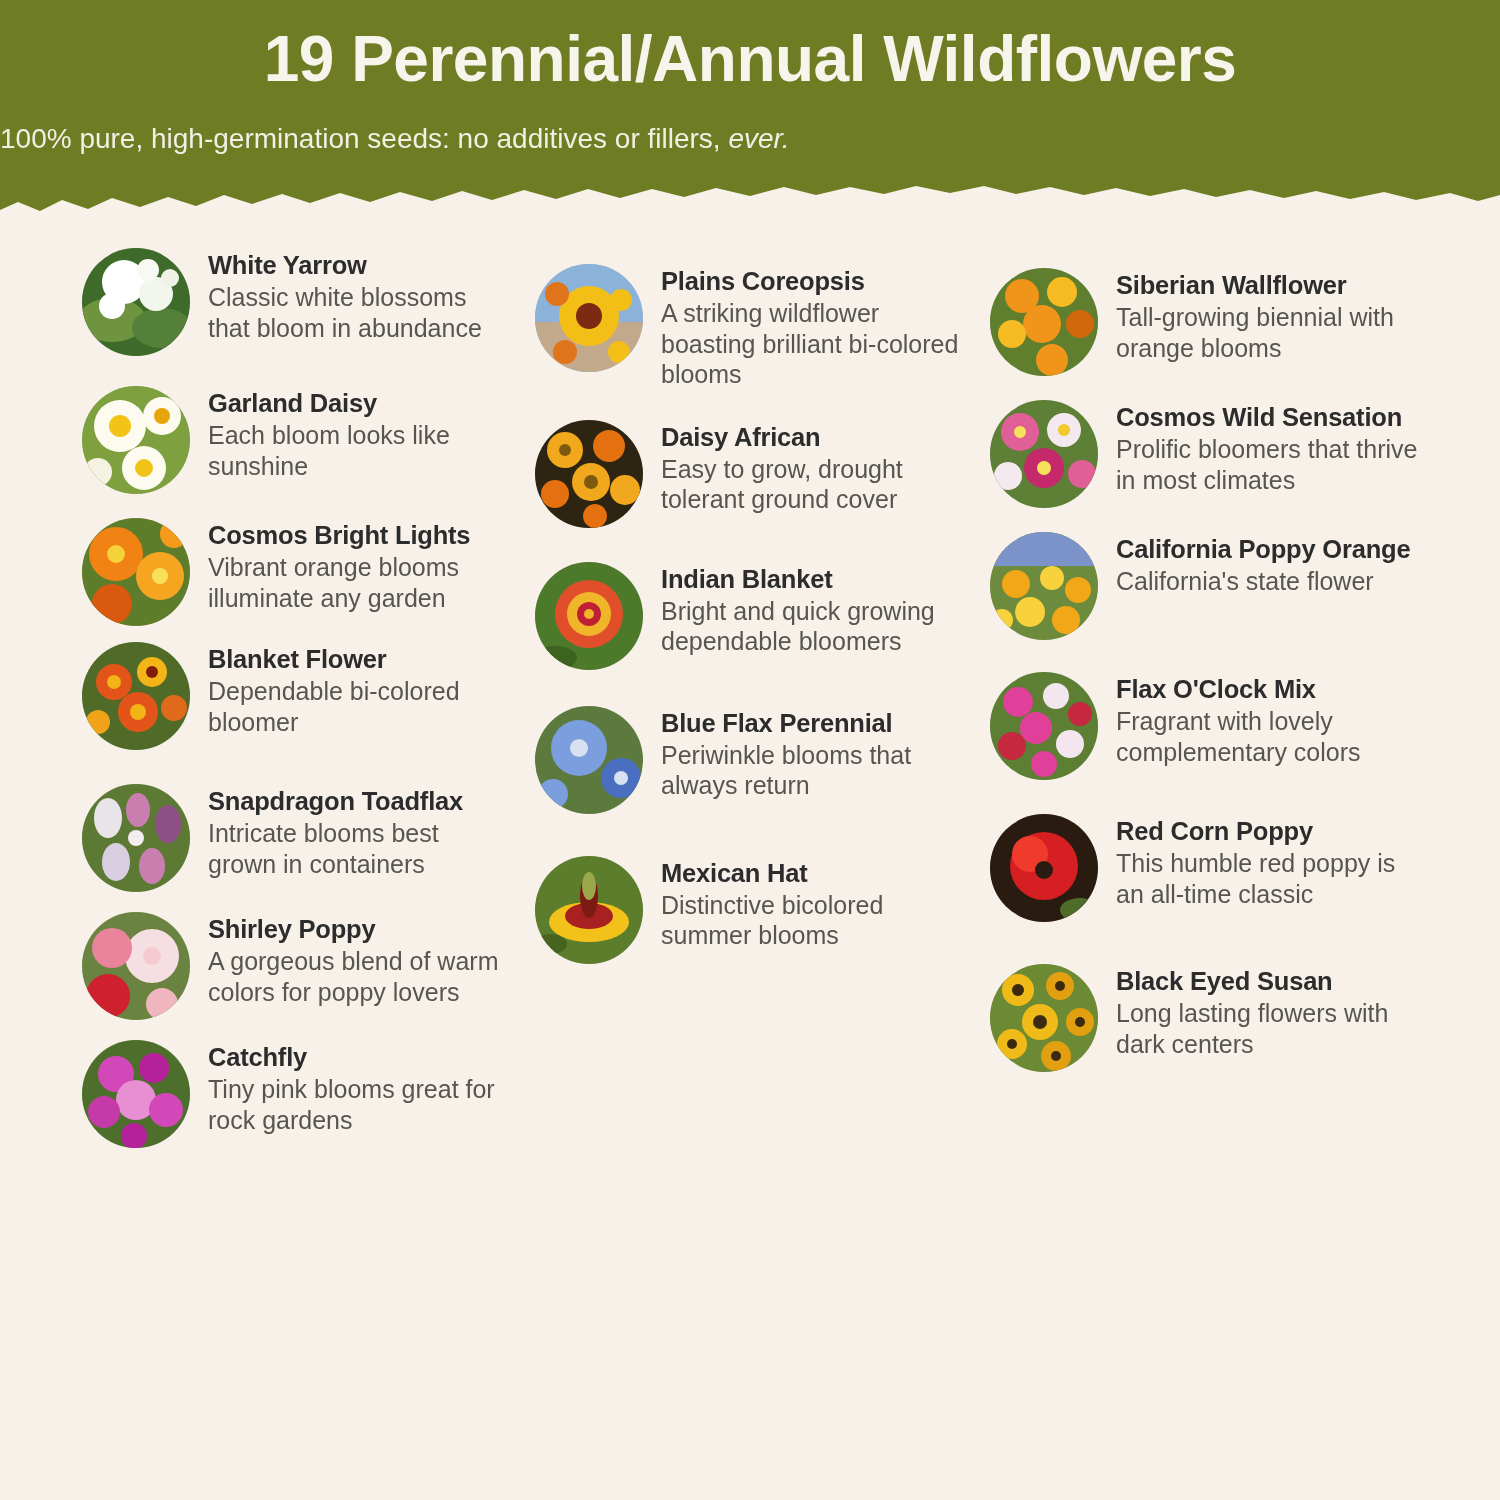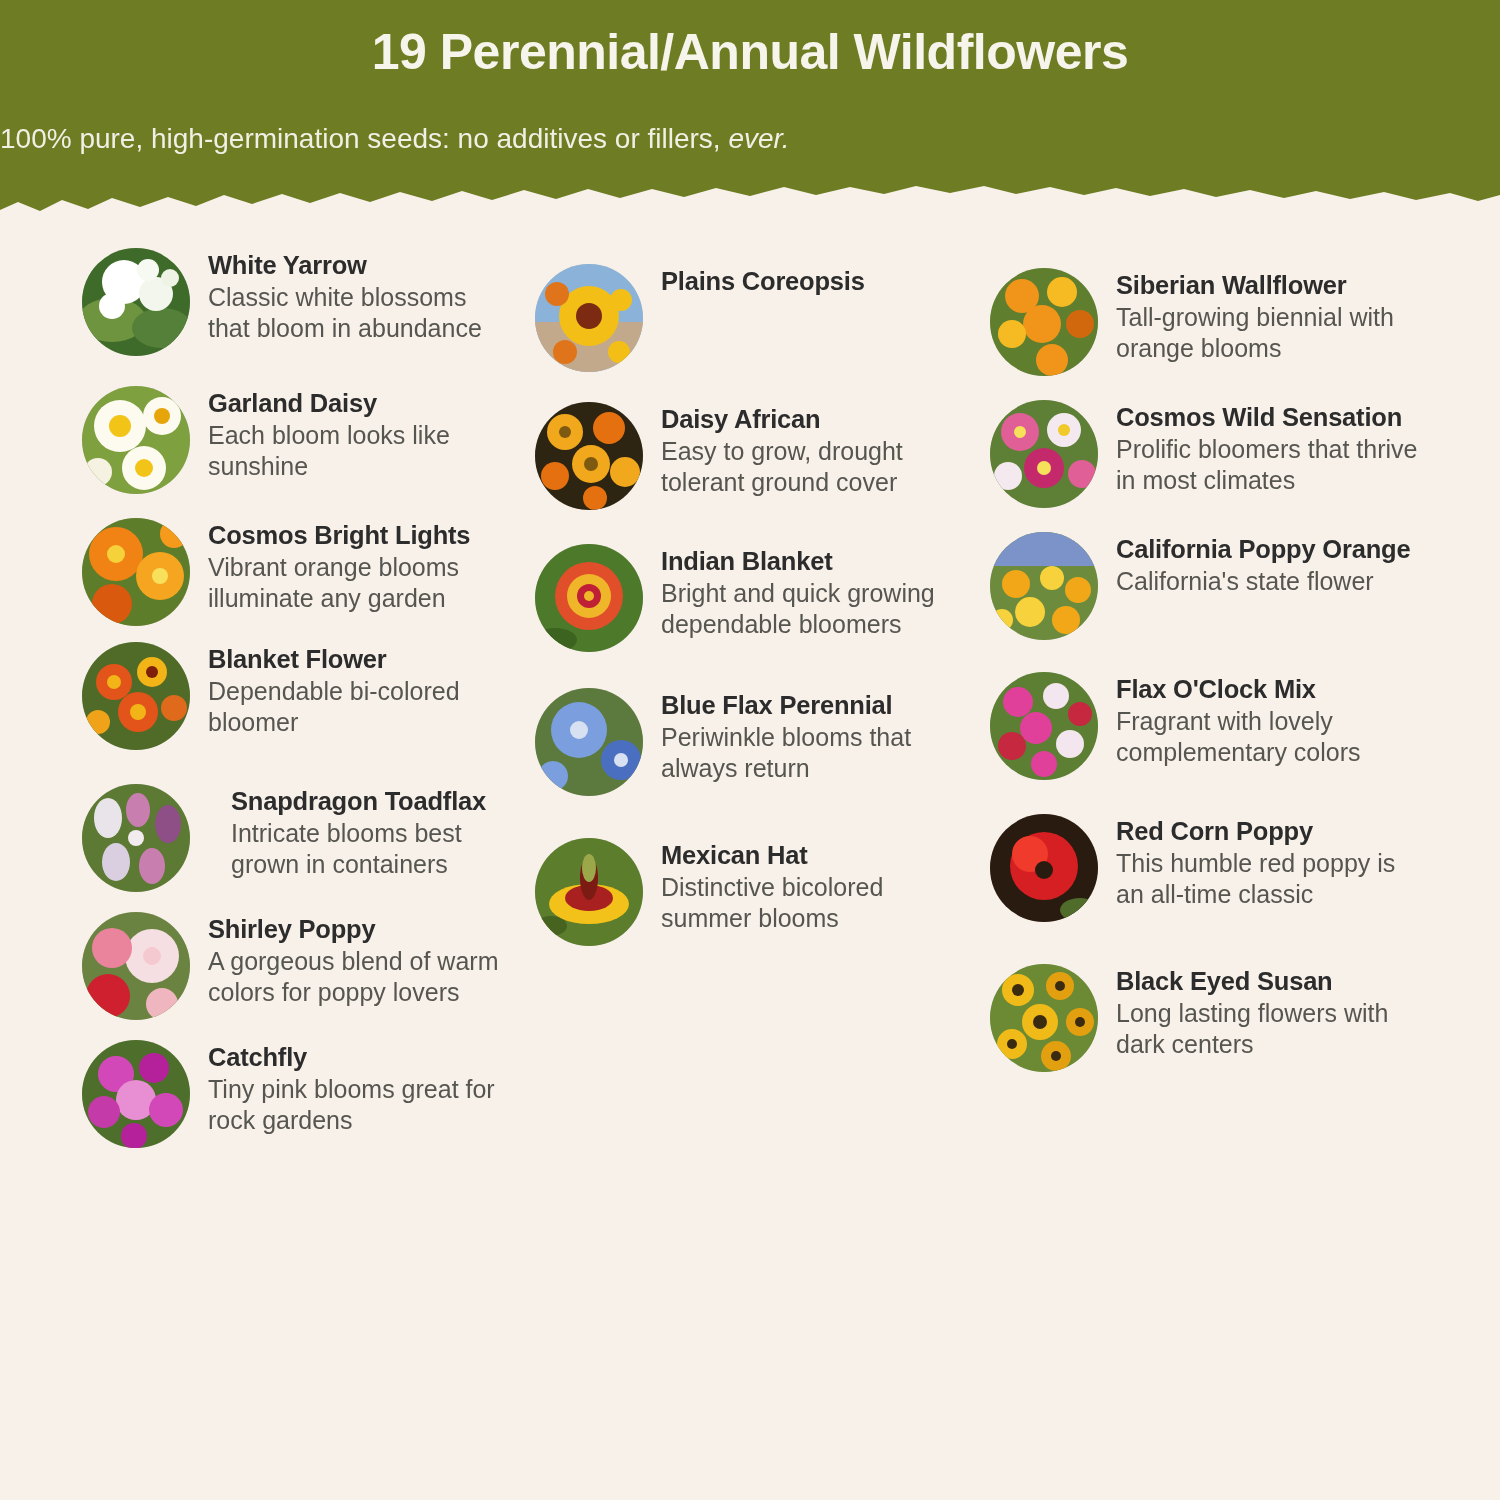--- a/index.html
+++ b/index.html
@@ -28,21 +28,21 @@
     background: #6e7c23;
     overflow: hidden;
   }
   .header-title {
     position: absolute;
     top: 26px;
     left: 0;
     width: 1500px;
     text-align: center;
     color: #f7f4ec;
-    font-size: 50px;
+    font-size: 64px;
     font-weight: bold;
     letter-spacing: -0.5px;
     line-height: 1.05;
   }
   .header-sub {
     position: absolute;
     top: 122px;
     left: 0;
     width: 1500px;
     color: #f2efe4;
@@ -204,21 +204,21 @@
               <circle cx="92" cy="66" r="13" fill="#e06a1c"></circle>
               <circle cx="16" cy="80" r="12" fill="#f0a318"></circle>
             </svg>
         </div>
         <div class="txt">
           <div class="name">Blanket Flower</div>
           <div class="desc">Dependable bi-colored bloomer</div>
         </div>
       </div>
 
-      <div class="item" style="margin-top:34px;gap:23px;">
+      <div class="item" style="margin-top:34px;">
         <div class="thumb">
           <svg viewBox="0 0 108 108">
               <rect width="108" height="108" fill="#5d7a34"></rect>
               <ellipse cx="26" cy="34" rx="14" ry="20" fill="#e9e3ea"></ellipse>
               <ellipse cx="56" cy="26" rx="12" ry="17" fill="#c87fb0"></ellipse>
               <ellipse cx="86" cy="40" rx="13" ry="19" fill="#8e4f86"></ellipse>
               <ellipse cx="34" cy="78" rx="14" ry="19" fill="#d9cfe0"></ellipse>
               <ellipse cx="70" cy="82" rx="13" ry="18" fill="#c87fb0"></ellipse>
               <circle cx="54" cy="54" r="8" fill="#f2ecef"></circle>
             </svg>
@@ -277,20 +277,21 @@
               <circle cx="54" cy="52" r="30" fill="#f3bf16"></circle>
               <circle cx="54" cy="52" r="13" fill="#7c2a12"></circle>
               <circle cx="22" cy="30" r="12" fill="#e0741a"></circle>
               <circle cx="86" cy="36" r="11" fill="#f3bf16"></circle>
               <circle cx="30" cy="88" r="12" fill="#e0741a"></circle>
               <circle cx="84" cy="88" r="11" fill="#f3bf16"></circle>
             </svg>
         </div>
         <div class="txt">
           <div class="name">Plains Coreopsis</div>
+          <div class="desc">A striking wildflower boasting brilliant bi-colored blooms</div>
         </div>
       </div>
 
       <div class="item" style="margin-top:30px;">
         <div class="thumb">
           <svg viewBox="0 0 108 108">
               <rect width="108" height="108" fill="#2e2412"></rect>
               <circle cx="30" cy="30" r="18" fill="#f2a81c"></circle>
               <circle cx="30" cy="30" r="6" fill="#7d5a10"></circle>
               <circle cx="74" cy="26" r="16" fill="#e4700f"></circle>

